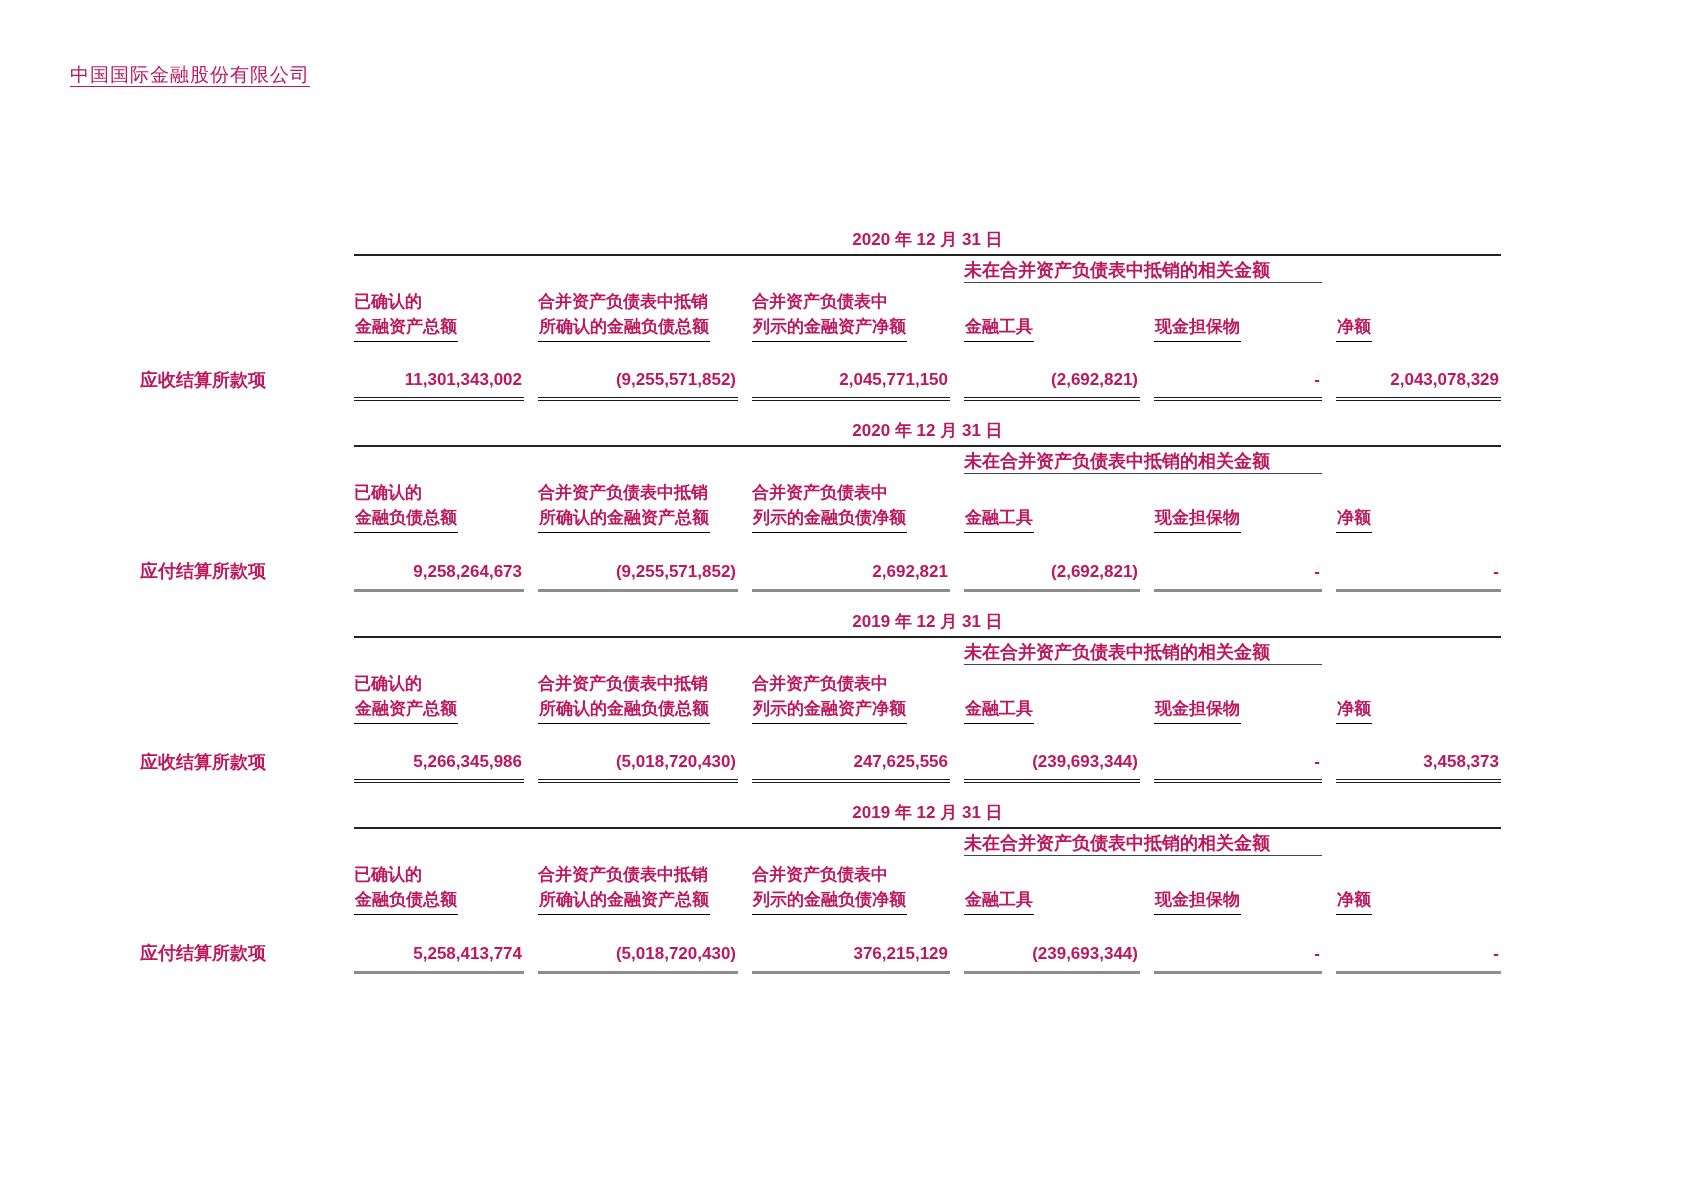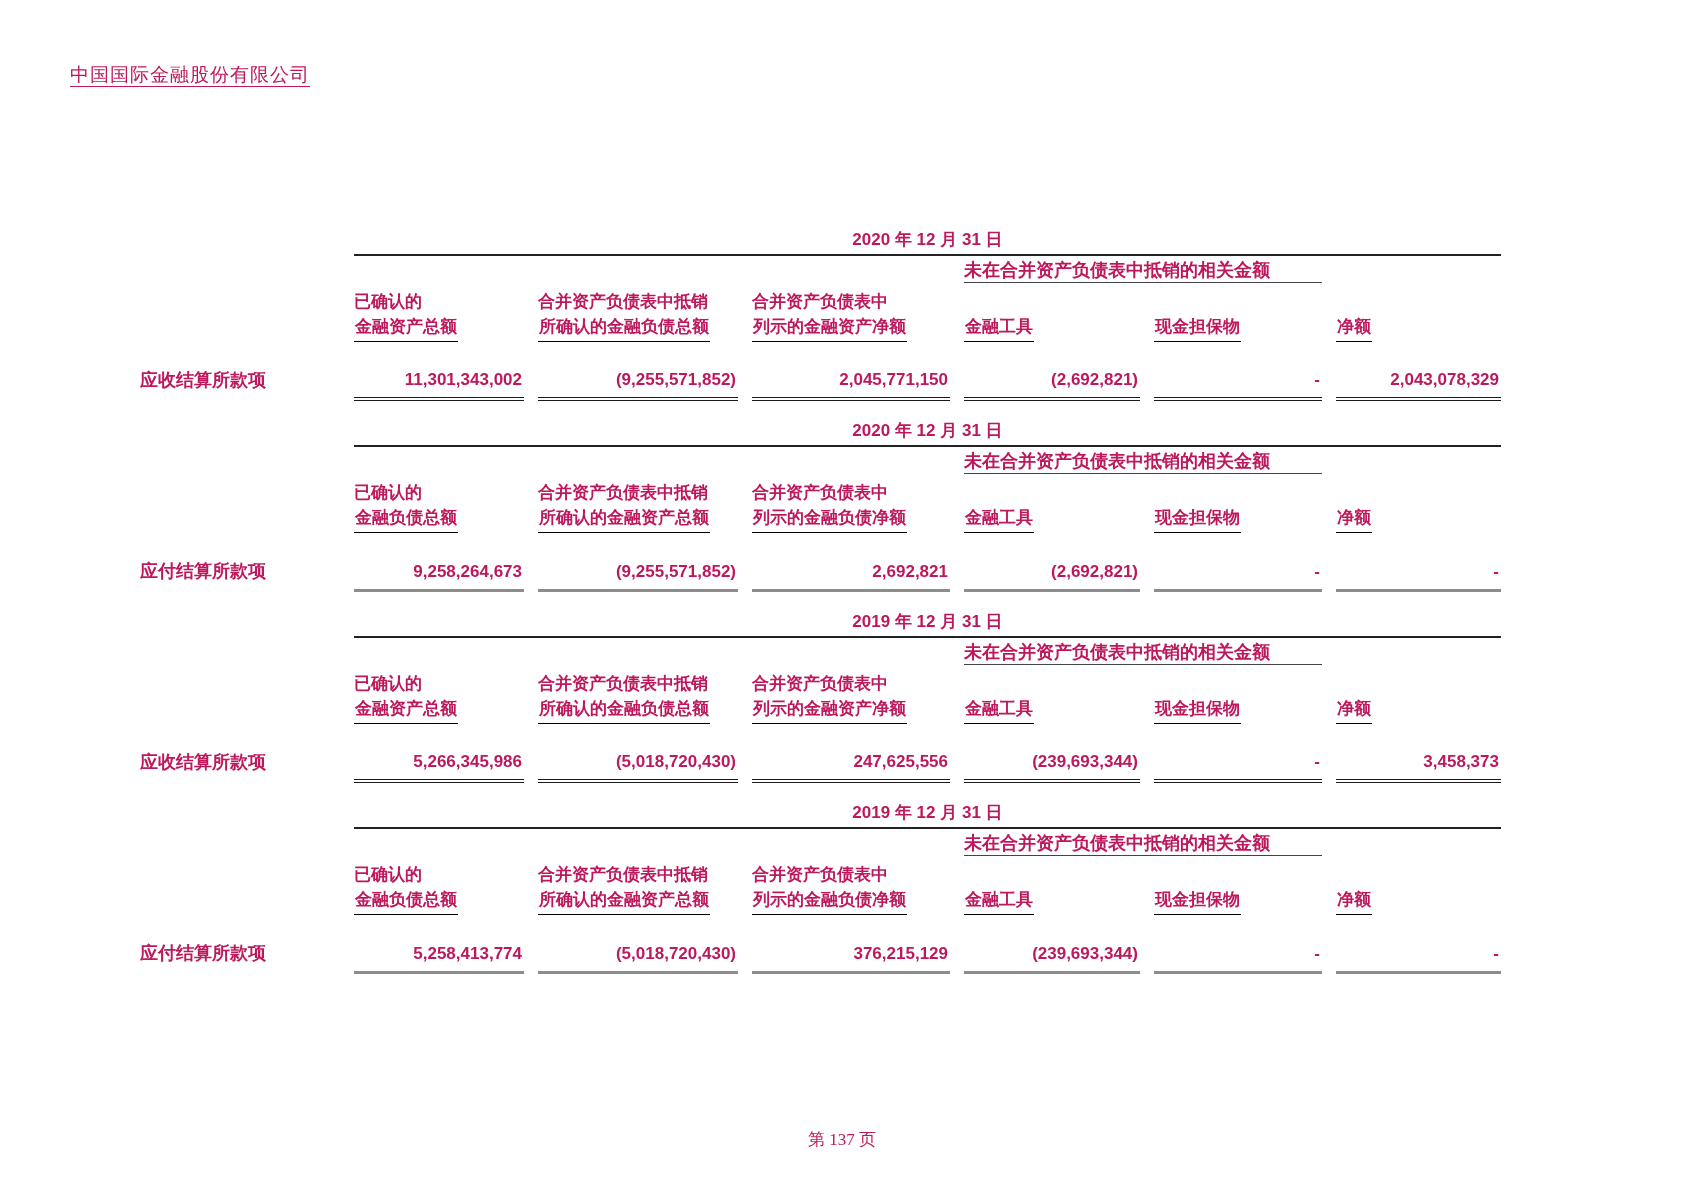--- a/index.html
+++ b/index.html
@@ -150,14 +150,13 @@
         <div class="val">(5,018,720,430)</div>
         <div class="val">376,215,129</div>
         <div class="val">(239,693,344)</div>
         <div class="val">-</div>
         <div class="val">-</div>
       </div>
     </div>
 
   </div>
 
-  <div class="footer">第 137 页</div>
 </div>
 
 </body></html>

